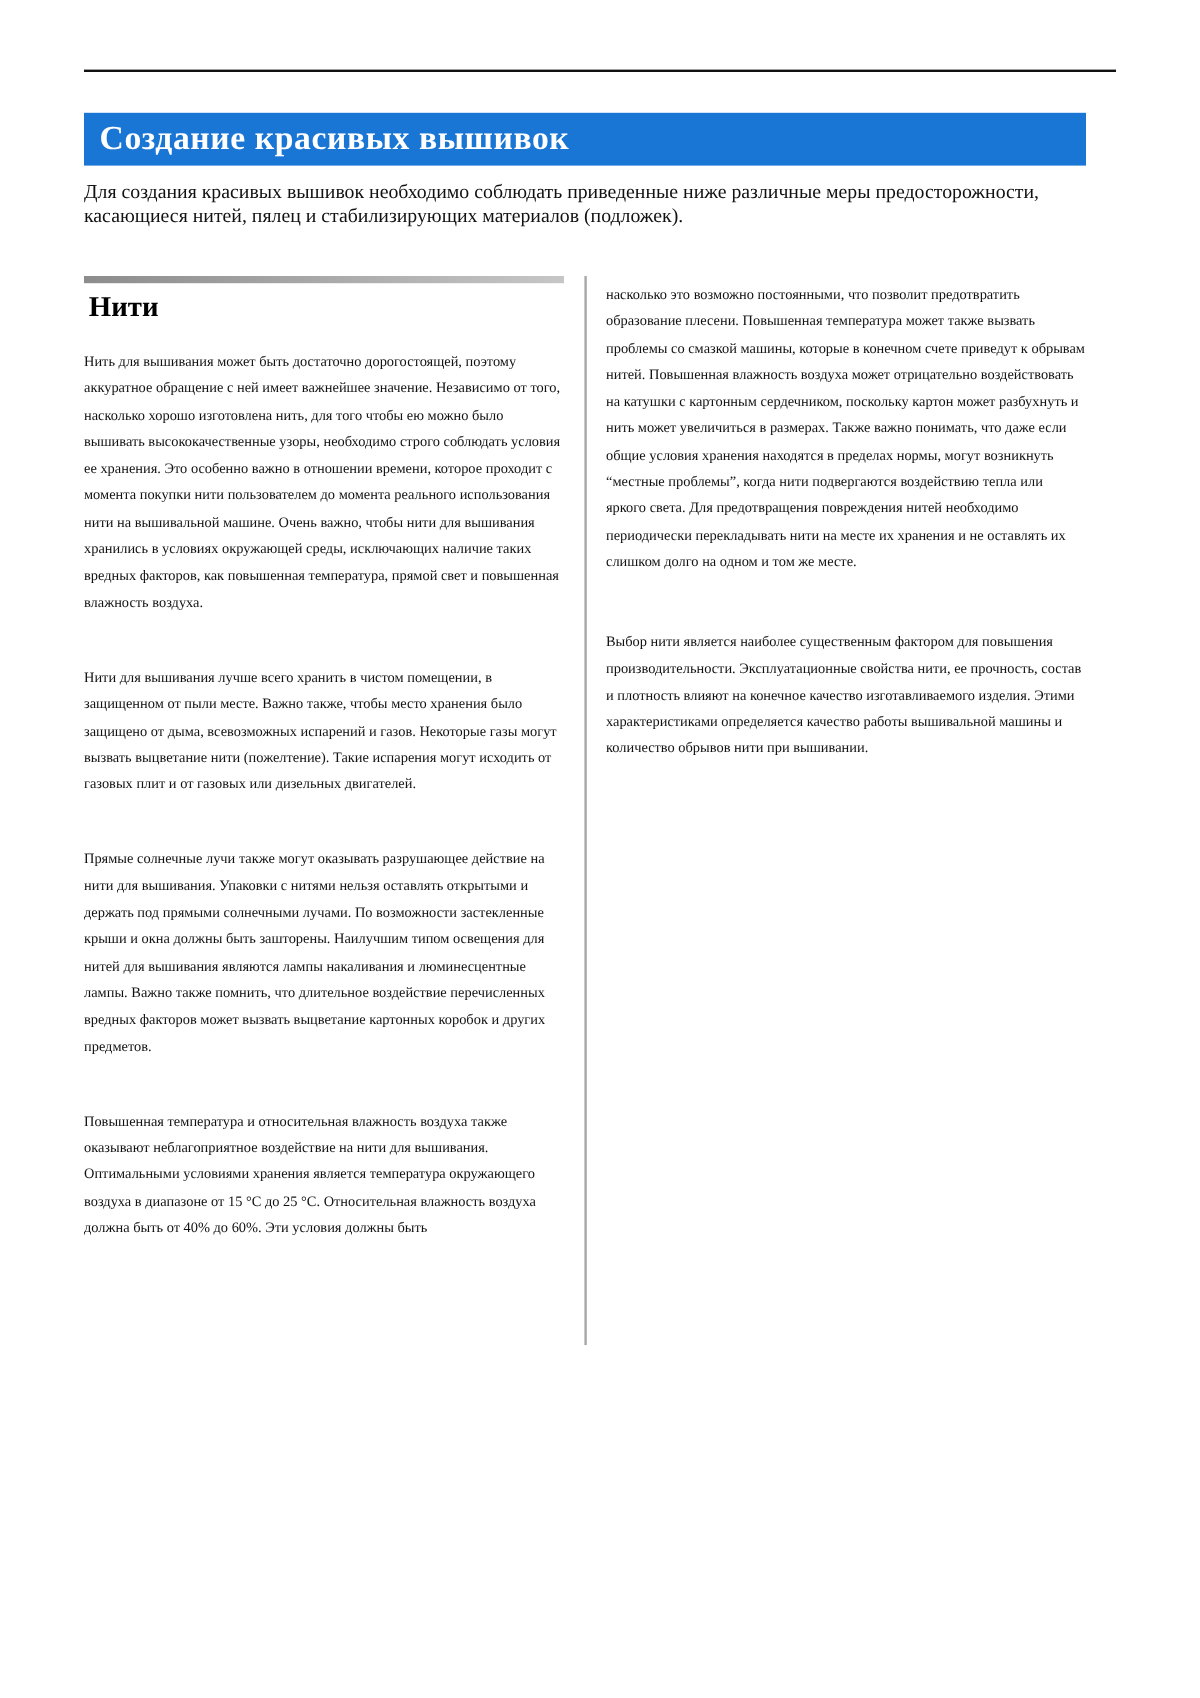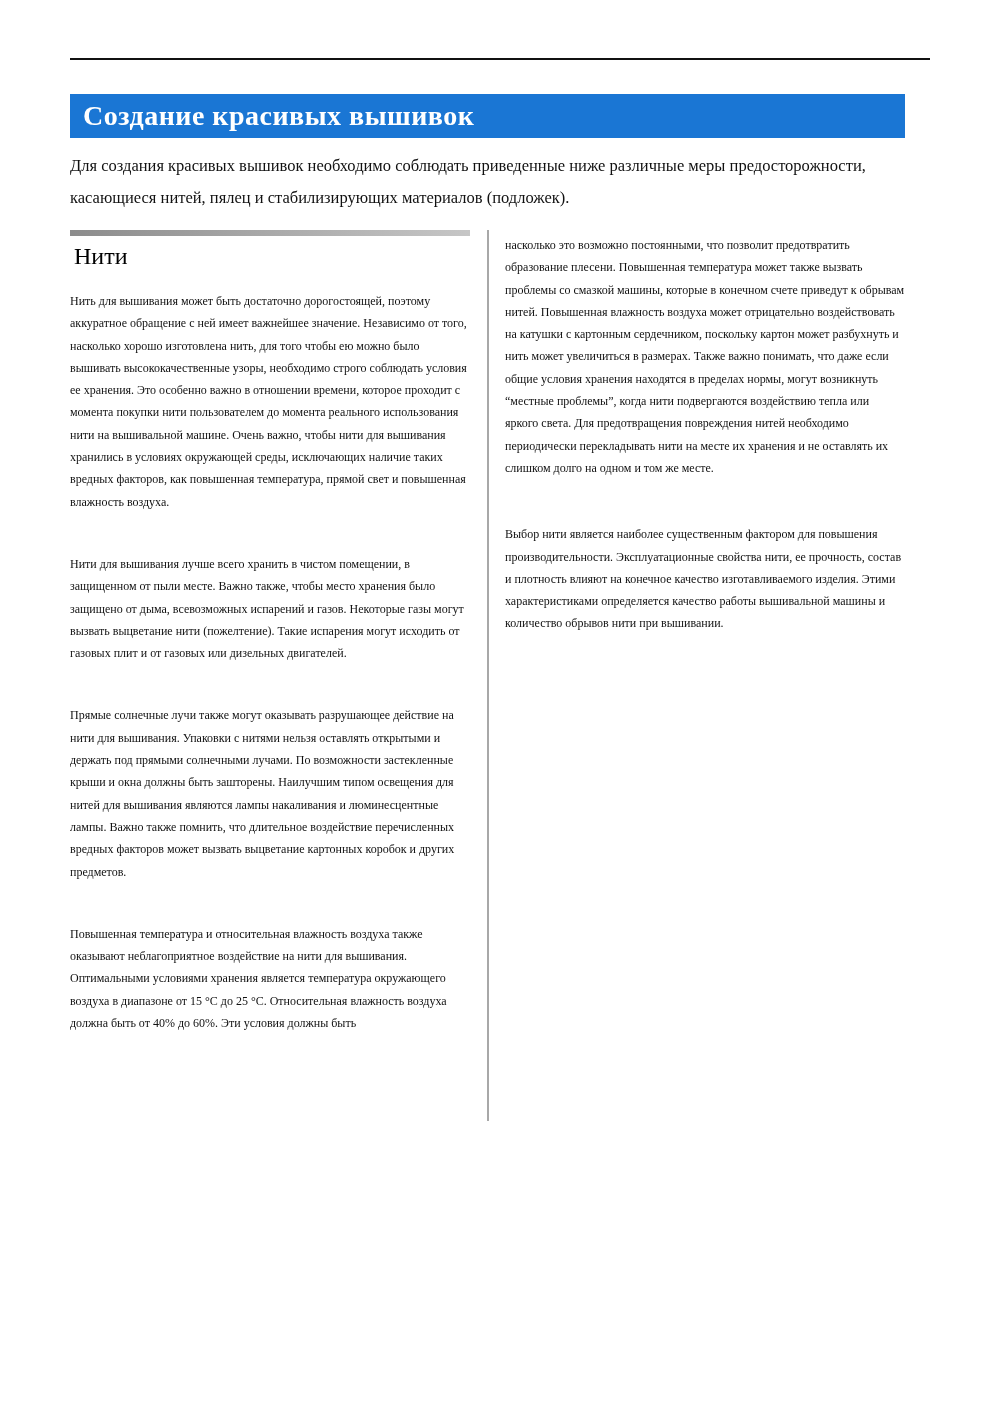--- a/index.html
+++ b/index.html
@@ -41,21 +41,21 @@
     font-size: 28px;
     font-weight: bold;
     letter-spacing: 0.5px;
   }
   .intro {
     position: absolute;
     left: 70px;
     top: 150px;
     width: 840px;
     font-size: 16.5px;
-    line-height: 32px;
+    line-height: 20px;
     margin: 0;
   }
   .columns {
     position: absolute;
     left: 70px;
     top: 230px;
     width: 835px;
     display: flex;
   }
   .col {
@@ -71,21 +71,21 @@
   }
   .section-heading { margin-bottom: 20px; }
   .section-heading .heading-bar {
     height: 6px;
     width: 100%;
     background: linear-gradient(to right, var(--heading_bar_from, #8c8c8c), var(--heading_bar_to, #c6c6c6));
   }
   .section-heading h2 {
     margin: 7px 0 0 4px;
     font-size: 24px;
-    font-weight: normal;
+    font-weight: bold;
     color: #000000;
   }
   .body-par {
     font-size: 12px;
     line-height: 22.3px;
     margin: 0 0 40px 0;
     text-align: left;
   }
   .col-right .body-par { margin-bottom: 44px; }
   .watermark {

